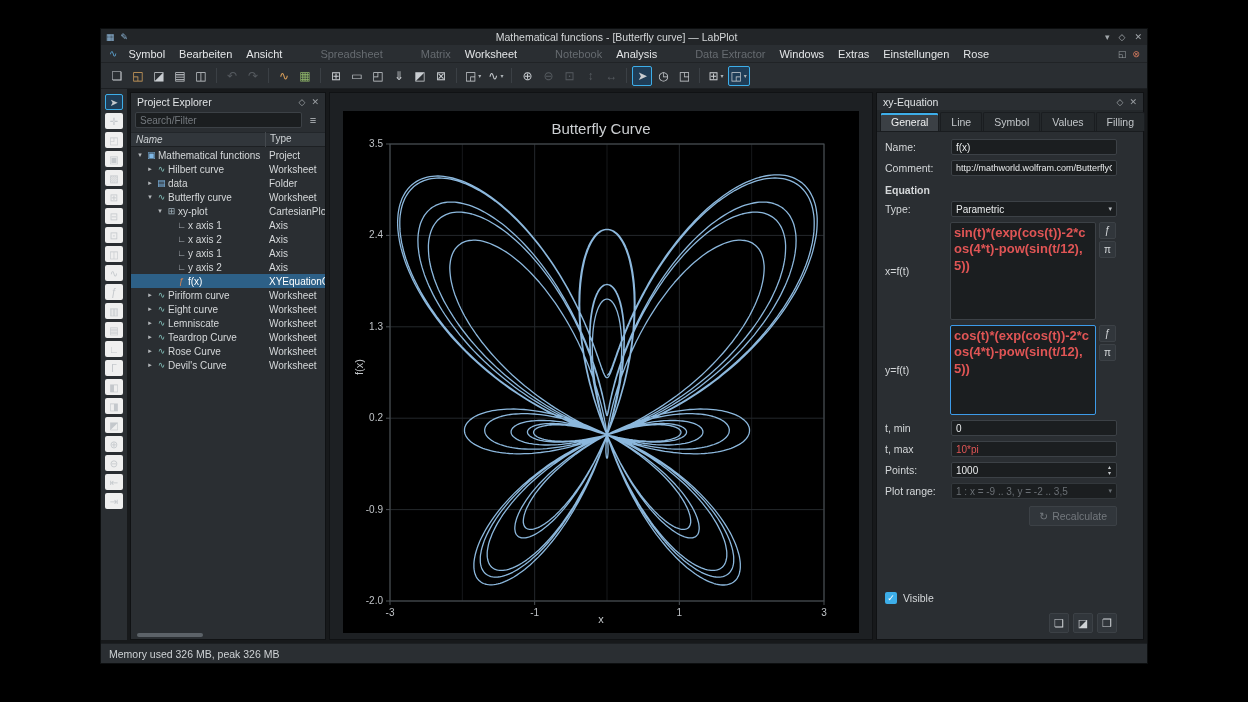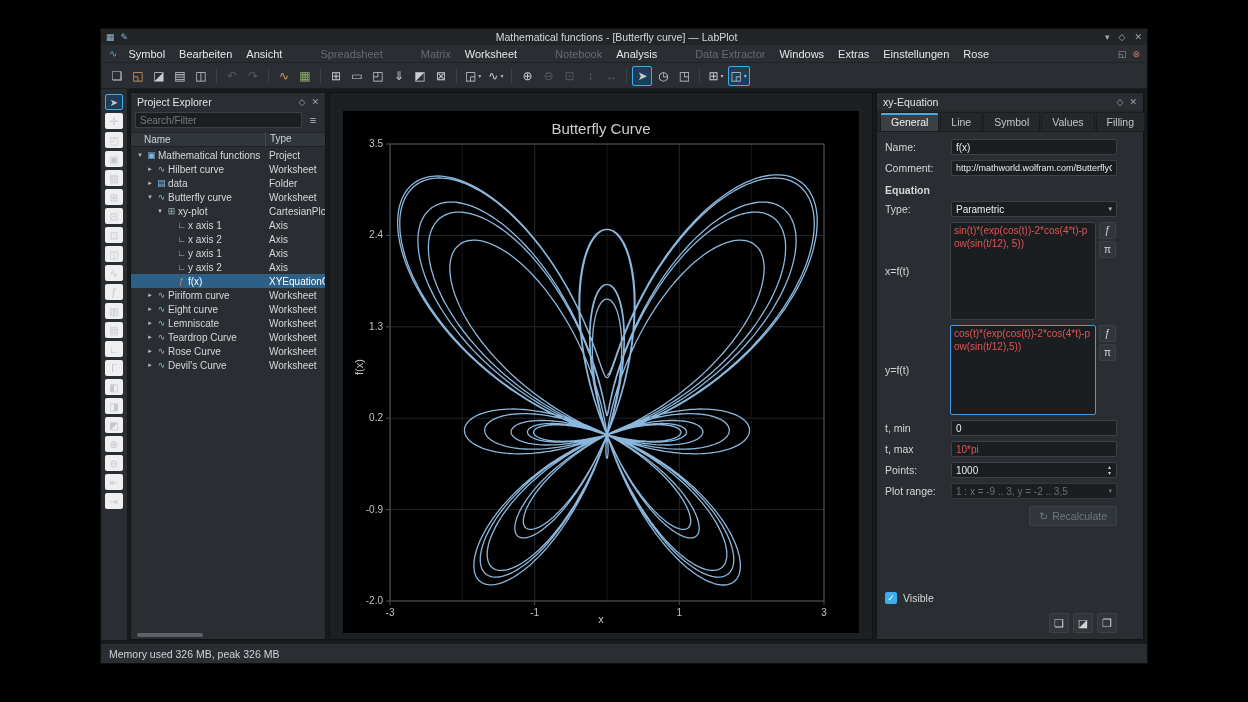--- a/index.html
+++ b/index.html
@@ -44,21 +44,21 @@
   .dock { background:#2a2e32; border:1px solid #101214; display:flex; flex-direction:column; margin-top:3px; }
   .dock-header { height:17px; flex:0 0 auto; display:flex; align-items:center; padding:0 6px; font-size:10.5px; color:#dfe2e4; }
   .dock-btns { margin-left:auto; display:flex; gap:6px; color:#9ba0a4; font-size:9px; }
   
   .project-explorer { width:196px; flex:0 0 auto; }
   .search-row { display:flex; gap:3px; padding:2px 4px 4px 4px; align-items:center; }
   .search-row input { flex:1; height:16px; background:#1b1e20; border:1px solid #3c4146; border-radius:2px; color:#e8eaeb; font-size:10px; padding:0 4px; font-family:inherit; }
   .search-row input::placeholder { color:#74797e; }
   .filter-btn { width:16px; height:16px; display:flex; align-items:center; justify-content:center; color:#bfc3c7; font-size:11px; }
   .tree-header { position:relative; height:15px; flex:0 0 auto; background:#31363b; border-top:1px solid #22262a; border-bottom:1px solid #1d2023; color:#ced2d5; font-size:10px; display:flex; align-items:center; }
-  .col-name { padding-left:13px; }
+  .col-name { padding-left:5px;font-style:italic; }
   .col-type { position:absolute; left:134px; border-left:1px solid #44494e; padding-left:4px; height:15px; line-height:14px; }
   .tree { flex:1; min-height:0; overflow:hidden; font-size:10px; padding-top:1px; }
   .trow { height:14px; display:flex; align-items:center; position:relative; color:#d5d8da; white-space:nowrap; }
   .trow.selected { background:#2d6087; color:#fff; }
   .texp { width:10px; flex:0 0 auto; text-align:center; font-size:7px; color:#b6babd; }
   .ticon { width:13px; flex:0 0 auto; text-align:center; font-size:9px; }
   .ttype { position:absolute; left:138px; }
   .ticon.c-project,.ticon.c-folder { color:#7fb8e6; }
   .ticon.c-worksheet { color:#86c3bd; }
   .ticon.c-plot { color:#9fb0ba; }
@@ -86,21 +86,21 @@
   .tinput.red { color:#e05555; }
   .combo { display:flex; align-items:center; justify-content:space-between; }
   .combo .caret { font-size:7px; color:#b9bdc1; margin-left:4px; }
   .combo.disabled { color:#6a6f74; border-color:#33383c; }
   .combo.disabled .caret { color:#6a6f74; }
   .section-label { font-weight:bold; margin-top:3px; }
   .eq-row { display:flex; align-items:center; gap:3px; }
   .eq-row > label { width:62px; flex:0 0 auto; align-self:center; }
   .eq-box { flex:1; min-width:0; background:#1b1e20; border:1px solid #3c4146; border-radius:2px; padding:2px 3px; overflow:hidden; align-self:stretch; }
   .eq-box.focused { border-color:#3d9be9; }
-  .eq-text { color:#e05555; font-size:10px; line-height:1.25; word-break:break-all; display:block; }
+  .eq-text { color:#e05555; font-size:13px; line-height:1.25; word-break:break-all; display:block;font-weight:bold; }
   .eq-side { width:18px; flex:0 0 auto; display:flex; flex-direction:column; gap:2px; align-self:flex-start; }
   .eq-side button { width:17px; height:17px; background:#31363b; border:1px solid #3c4146; border-radius:2px; color:#d7dadd; font-size:10px; padding:0; line-height:1; }
   .eq-xrow { height:98px; }
   .eq-yrow { height:90px; }
   .spinbox { flex:1; min-width:0; position:relative; display:flex; }
   .spinbox .tinput { flex:1; padding-right:14px; }
   .spin-arrows { position:absolute; right:2px; top:1px; bottom:1px; width:11px; display:flex; flex-direction:column; justify-content:center; color:#c3c7ca; }
   .spin-arrows span { font-size:6px; line-height:6px; text-align:center; }
   .recalc-row { display:flex; justify-content:flex-end; margin-top:2px; }
   .btn { height:20px; padding:0 9px; background:#31363b; border:1px solid #3c4146; border-radius:2px; color:#e6e8ea; font-size:10.5px; display:flex; align-items:center; gap:4px; font-family:inherit; }

